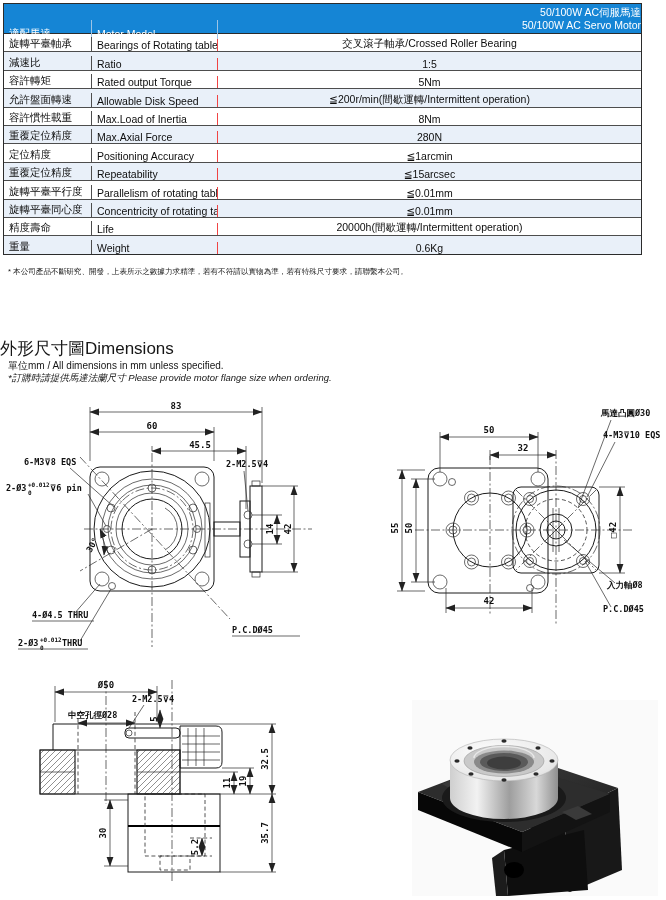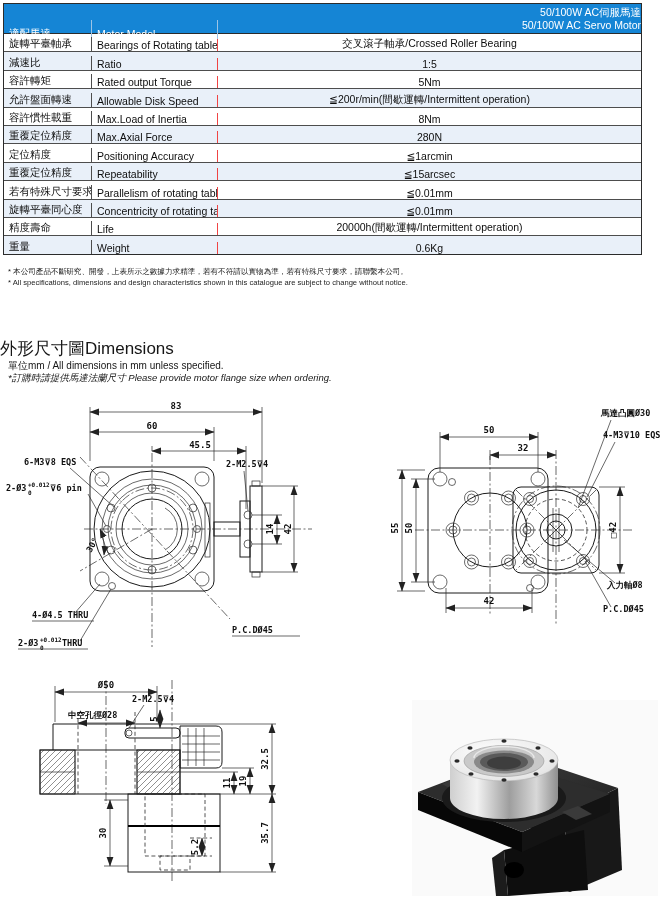--- a/index.html
+++ b/index.html
@@ -87,21 +87,21 @@
         <div class="c1">定位精度</div>
         <div class="c2">Positioning Accuracy</div>
         <div class="c3">≦1arcmin</div>
       </div>
     <div class="trow">
         <div class="c1">重覆定位精度</div>
         <div class="c2">Repeatability</div>
         <div class="c3">≦15arcsec</div>
       </div>
     <div class="trow">
-        <div class="c1">若有特殊尺寸要求</div>
+        <div class="c1">旋轉平臺平行度</div>
         <div class="c2">Parallelism of rotating table</div>
         <div class="c3">≦0.01mm</div>
       </div>
     <div class="trow">
         <div class="c1">旋轉平臺同心度</div>
         <div class="c2">Concentricity of rotating table</div>
         <div class="c3">≦0.01mm</div>
       </div>
     <div class="trow">
         <div class="c1">精度壽命</div>
@@ -110,21 +110,20 @@
       </div>
     <div class="trow">
         <div class="c1">重量</div>
         <div class="c2">Weight</div>
         <div class="c3">0.6Kg</div>
       </div>
   </div>
 
   <div class="foot">
     <div>* 本公司產品不斷研究、開發，上表所示之數據力求精準，若有不符請以實物為準，若有特殊尺寸要求，請聯繫本公司。</div>
-    <div>* All specifications, dimensions and design characteristics shown in this catalogue are subject to change without notice.</div>
   </div>
 
   <div class="dimtitle">外形尺寸圖Dimensions</div>
   <div class="dimnote1">單位mm / All dimensions in mm unless specified.</div>
   <div class="dimnote2">*訂購時請提供馬達法蘭尺寸 Please provide motor flange size when ordering.</div>
 
   <svg style="left:0;top:395px" width="335" height="290" viewBox="0 0 335 290">
     <defs>
       <marker id="fvar" viewBox="0 0 10 10" refX="9" refY="5" markerWidth="10" markerHeight="10" orient="auto-start-reverse" markerUnits="userSpaceOnUse">
         <path d="M0,1.6 L9.6,5 L0,8.4 z" fill="#222"></path>

